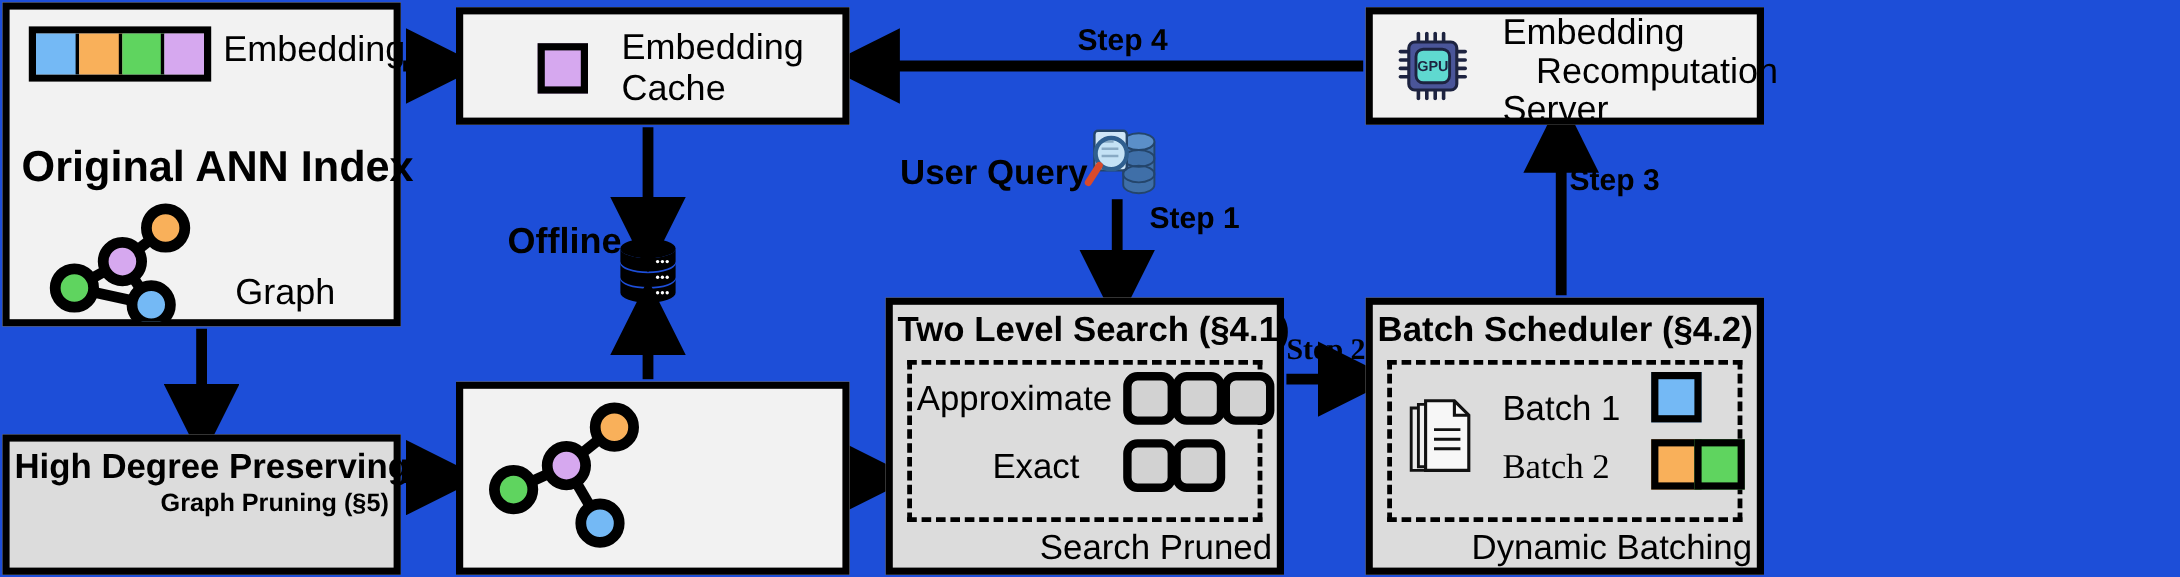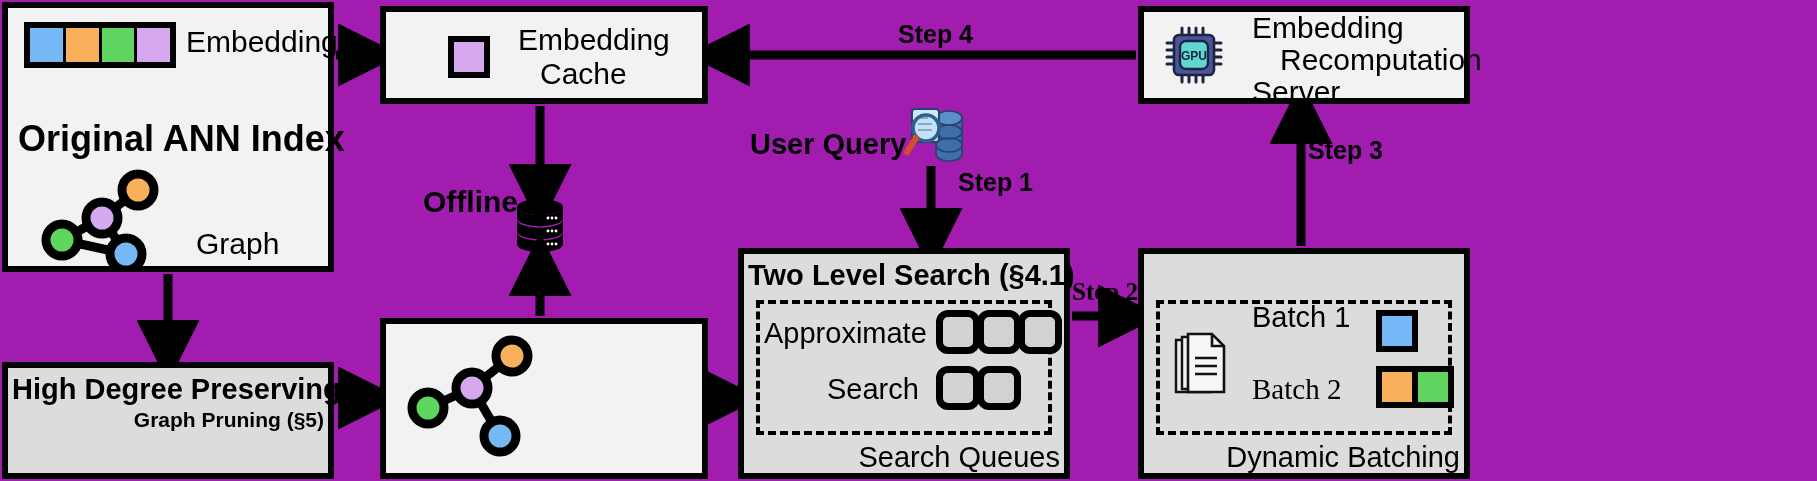--- a/index.html
+++ b/index.html
@@ -4,21 +4,21 @@
 <style>
   html,body{margin:0;padding:0;background:#ffffff;}
   body{
     font-family:"Liberation Sans", sans-serif;
     color:#000;
   }
   #stage{
     position:relative;
     width:1817px;
     height:481px;
-    background:#a21caf;
+    background:#1d4ed8;
     overflow:hidden;
   }
   .box{
     position:absolute;
     border:6px solid #000;
     background:#f2f2f2;
     box-sizing:border-box;
   }
   .box.gray{ background:#dcdcdc; }
   .lbl{ position:absolute; white-space:pre; line-height:1.18; }
@@ -42,21 +42,21 @@
   #hdp-t1{ left:12px; top:372px; width:312px; font-size:29px; font-weight:bold; }
   #hdp-t2{ left:12px; top:408px; width:312px; font-size:21px; font-weight:bold; }
 
   
   #ecache-box{ left:380px; top:6px; width:328px; height:98px; }
   #ecache-sq{
     position:absolute; left:448px; top:36px; width:42px; height:42px;
     border:6px solid #000; box-sizing:border-box;
   }
   #ecache-t1{ left:518px; top:22px; font-size:30px; }
-  #ecache-t2{ left:518px; top:56px; font-size:30px;margin-left:22px; }
+  #ecache-t2{ left:518px; top:56px; font-size:30px; }
 
   
   #off-t1{ left:423px; top:184px; font-size:30px; font-weight:bold; }
   #off-t2{ left:403px; top:218px; font-size:30px; font-weight:bold; }
   #db-icon{ position:absolute; left:516px; top:198px; width:48px; height:58px; }
 
   
   #pruned-box{ left:380px; top:318px; width:328px; height:161px; }
   #pruned-graph{ position:absolute; left:404px; top:330px; width:140px; height:136px; }
   #pruned-label{ left:524px; top:346px; font-size:30px; }
@@ -82,21 +82,21 @@
   #tls-foot{ left:748px; top:440px; width:312px; font-size:29px; }
 
   
   #bs-box{ left:1138px; top:248px; width:332px; height:231px; }
   #bs-title{ left:1148px; top:258px; width:312px; font-size:29px; font-weight:bold; }
   #bs-dash{
     position:absolute; left:1156px; top:300px; width:296px; height:135px;
     border:4px dashed #000; box-sizing:border-box;
   }
   #docs-icon{ position:absolute; left:1172px; top:332px; width:60px; height:68px; }
-  #b1-lbl{ left:1252px; top:300px; font-size:29px; }
+  #b1-lbl{ left:1252px; top:324px; font-size:29px; }
   #b2-lbl{ left:1252px; top:372px; font-size:29px;font-family:Liberation Serif, serif; }
   .bsq{
     position:absolute; width:42px; height:42px;
     border:6px solid #000; box-sizing:border-box;
   }
   #bs-foot{ left:1148px; top:440px; width:312px; font-size:29px; }
 
   
   #ers-box{ left:1138px; top:6px; width:332px; height:98px; }
   #gpu-icon{ position:absolute; left:1165px; top:26px; width:58px; height:58px; }
@@ -218,26 +218,27 @@
     <line x1="16" y1="34" x2="7" y2="48" stroke="#d94a2b" stroke-width="6" stroke-linecap="round"></line>
   </svg>
 
   <div class="box gray" id="tls-box"></div>
   <div class="lbl center" id="tls-title">Two Level Search (§4.1)</div>
   <div id="tls-dash"></div>
   <div class="lbl" id="tls-approx-lbl">Approximate</div>
   <div class="qslot" style="left:936px; top:310px;"></div>
   <div class="qslot" style="left:977px; top:310px;"></div>
   <div class="qslot" style="left:1018px; top:310px;"></div>
-  <div class="lbl" id="tls-exact-lbl">Search</div>
+  <div class="lbl" id="tls-exact-lbl">Exact</div>
   <div class="qslot" style="left:936px; top:366px;"></div>
   <div class="qslot" style="left:977px; top:366px;"></div>
-  <div class="lbl center" id="tls-foot">Search Queues</div>
+  <div class="lbl center" id="tls-foot">Search Pruned</div>
 
   <div class="box gray" id="bs-box"></div>
+  <div class="lbl center" id="bs-title">Batch Scheduler (§4.2)</div>
   <div id="bs-dash"></div>
   <svg id="docs-icon" viewBox="0 0 60 68">
     <path d="M4,8 h24 l10,10 v42 h-34 z" fill="#e9e9e9" stroke="#111" stroke-width="2.4"></path>
     <path d="M10,5 h24 l10,10 v42 h-34 z" fill="#efefef" stroke="#111" stroke-width="2.4"></path>
     <path d="M16,2 h24 l12,12 v46 h-36 z" fill="#f7f7f7" stroke="#111" stroke-width="2.6"></path>
     <path d="M40,2 v12 h12" fill="none" stroke="#111" stroke-width="2.6"></path>
     <path d="M23,26 h22 M23,34 h22 M23,42 h22" stroke="#111" stroke-width="2.4" fill="none"></path>
   </svg>
   <div class="lbl" id="b1-lbl">Batch 1</div>
   <div class="bsq" style="left:1376px; top:310px; background:#74b9f5;"></div>

